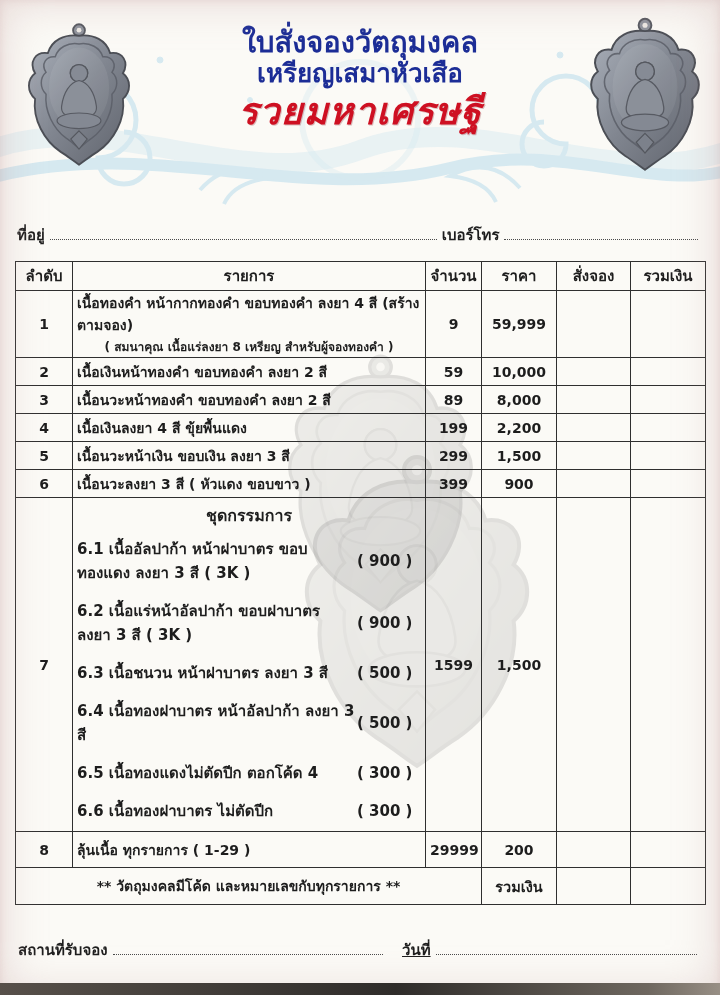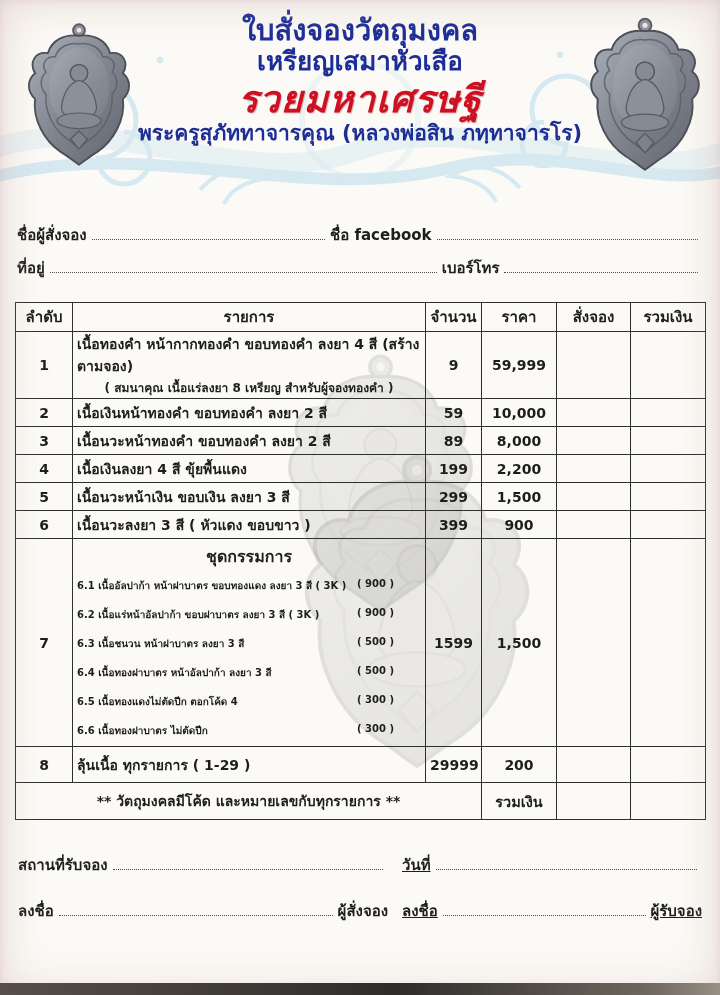--- a/index.html
+++ b/index.html
@@ -14,49 +14,49 @@
     box-shadow:inset 0 0 46px rgba(198,160,160,.40), inset 0 0 8px rgba(190,150,150,.25);
   }
   .scan-bottom{position:absolute;left:0;right:0;bottom:0;height:12px;z-index:51;
     background:linear-gradient(90deg,#57504a,#2f2c2a 55%,#6e675f 90%,#988f85);}
   
   .header{position:relative;height:208px;}
   .swirls{position:absolute;inset:0;width:100%;height:100%;}
   .amulet{position:absolute;z-index:2;}
   .amulet-left{left:24px;top:22px;width:110px;height:150px;}
   .amulet-right{right:16px;top:16px;width:118px;height:162px;}
-  .titles{position:relative;z-index:3;text-align:center;padding-top:14px;line-height:1.12;}
+  .titles{position:relative;z-index:3;text-align:center;padding-top:26px;line-height:1.12;}
   .t1{font-size:29px;font-weight:bold;color:#1c2d96;margin:0;}
   .t2{font-size:26px;font-weight:bold;color:#1c2d96;margin:1px 0 0;}
   .t3{font-size:37px;font-weight:bold;font-style:italic;color:#ce1022;margin:2px 0 1px;
       text-shadow:1px 1px 0 rgba(120,0,10,.25);letter-spacing:1px;}
   .t4{font-size:21px;font-weight:bold;color:#1c2d96;margin:2px 0 0;}
   .t5{font-size:16.5px;font-weight:bold;color:#1c2d96;margin:3px 0 0;}
   
   .formlines{padding:6px 17px 0;}
   .fline{display:flex;align-items:baseline;font-size:15px;font-weight:600;margin-top:9px;}
   .dots{border-bottom:1.6px dotted #4a4a4a;height:.95em;margin:0 5px;}
   
-  table.order{border-collapse:collapse;margin:22px 15px 0;width:690px;table-layout:fixed;
+  table.order{border-collapse:collapse;margin:14px 15px 0;width:690px;table-layout:fixed;
     position:relative;z-index:3;background:transparent;}
   table.order th,table.order td{border:1.4px solid #2f2f2f;padding:1px 4px;vertical-align:middle;}
   table.order th{font-size:15px;font-weight:bold;height:26px;}
   .c-no{width:57px;text-align:center;}
   .c-item{width:353px;}
   .c-qty{width:56px;text-align:center;}
   .c-price{width:75px;text-align:center;}
   .c-order{width:74px;}
   .c-total{width:75px;}
   td.itemcell{font-size:14px;font-weight:600;padding-left:7px;}
   td.numcell{font-size:14px;font-weight:700;text-align:center;}
   .row-std{height:28px;}
   .row-first{height:52px;}
   .item-note{font-size:12px;font-weight:600;text-align:center;margin-top:1px;}
   .committee-title{text-align:center;font-size:16px;font-weight:bold;padding:4px 0 2px;}
-  .subline{display:flex;align-items:flex-start;font-size:10px;font-weight:600;padding:7px 0;}
+  .subline{display:flex;align-items:center;font-size:15px;font-weight:600;padding:7px 0;}
   .subline .sub-text{flex:1;}
   .subline .sub-qty{width:64px;text-align:left;}
   .footrow td{height:34px;}
   .foot-note{text-align:center;font-size:14px;font-weight:bold;}
   .total-label{font-size:14.5px;font-weight:bold;text-align:center;}
   
   .watermark{position:absolute;z-index:1;pointer-events:none;filter:grayscale(1);}
   .wm1{left:278px;top:352px;width:205px;height:272px;opacity:.16;}
   .wm2{left:292px;top:452px;width:250px;height:330px;opacity:.15;}
   
@@ -120,31 +120,24 @@
       <use href="#medal"></use>
     </svg>
     <svg class="amulet amulet-right" viewBox="0 0 120 164">
       <use href="#medal"></use>
     </svg>
 
     <div class="titles">
       <div class="t1">ใบสั่งจองวัตถุมงคล</div>
       <div class="t2">เหรียญเสมาหัวเสือ</div>
       <div class="t3">รวยมหาเศรษฐี</div>
-      <div class="t4">พระครูสุภัททาจารคุณ (หลวงพ่อสิน ภทฺทาจารโร)</div>
     </div>
   </div>
 
   <div class="formlines">
-    <div class="fline">
-      <span>ชื่อผู้สั่งจอง</span>
-      <span class="dots" style="flex:2.5"></span>
-      <span>ชื่อ facebook</span>
-      <span class="dots" style="flex:2.8"></span>
-    </div>
     <div class="fline">
       <span>ที่อยู่</span>
       <span class="dots" style="flex:4.4"></span>
       <span>เบอร์โทร</span>
       <span class="dots" style="flex:2.2"></span>
     </div>
   </div>
 
   <svg class="watermark wm1" viewBox="0 0 120 164">
       <use href="#medal"></use>

